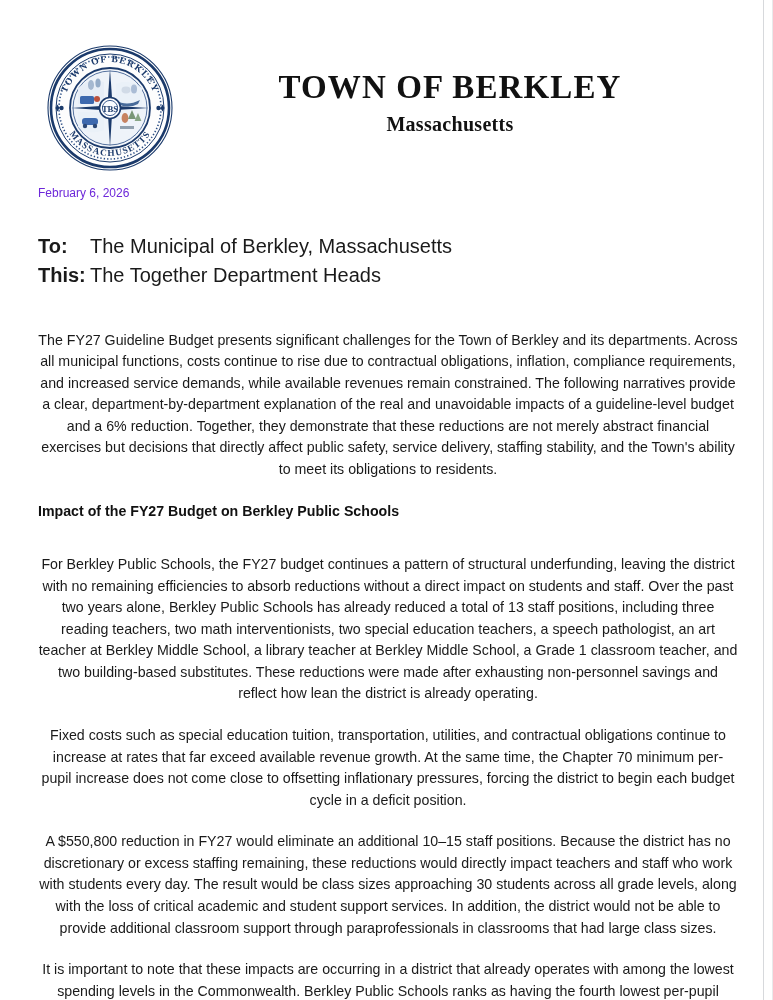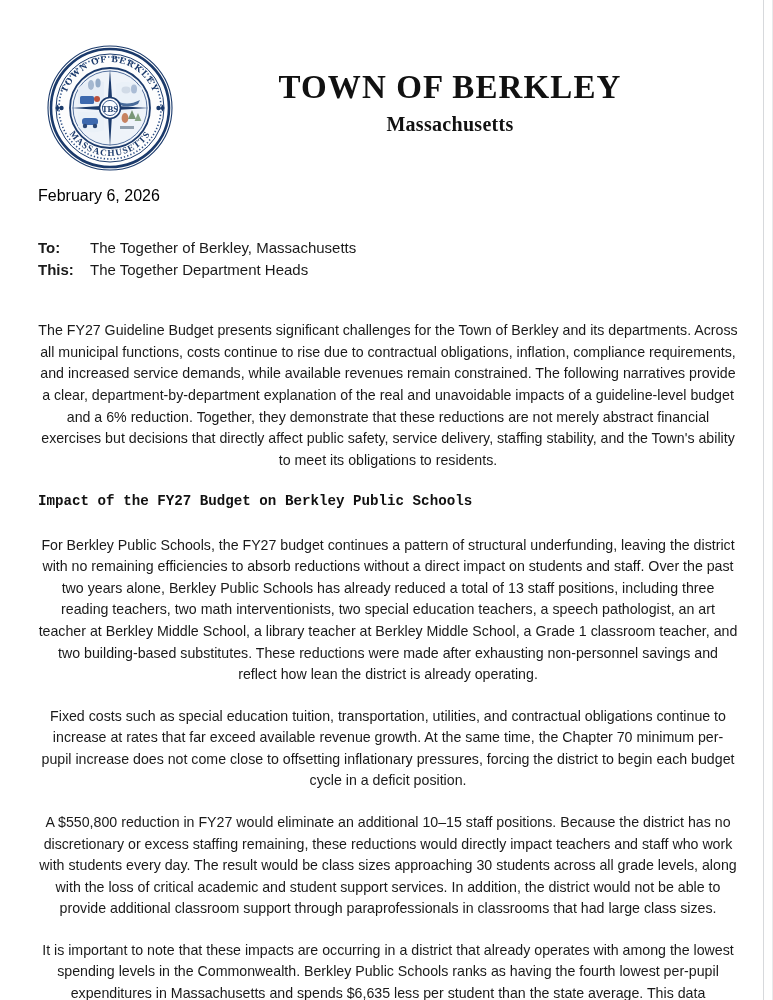--- a/index.html
+++ b/index.html
@@ -78,31 +78,31 @@
   }
 
   
   .content {
     position: absolute;
     left: 38px;
     top: 186px;
     width: 700px;
   }
   .doc-date {
-    font-size: 16px;
+    font-size: 12px;
     line-height: 1.3;
     margin: 0 0 30px 0;
-    color: #000000;
+    color: #6d28d9;
   }
   .recipient-block {
     margin: 0 0 40px 0;
   }
   .recipient-row {
     display: flex;
-    font-size: 15px;
+    font-size: 20px;
     line-height: 1.45;
     color: #1a1a1a;
   }
   .recipient-row .rlabel {
     width: 52px;
     flex: 0 0 52px;
     font-weight: 600;
   }
   .recipient-row .rvalue { flex: 1 1 auto; }
 
@@ -110,23 +110,22 @@
     font-size: 14.2px;
     line-height: 1.52;
     margin: 0 0 20px 0;
     color: #1a1a1a;
     text-align: center;
   }
   .section-heading {
     font-size: 14.2px;
     font-weight: bold;
     line-height: 1.5;
-    margin: 0 0 22px 0;
+    margin: 0 0 32px 0;
     color: #111111;
-    font-family: Liberation Mono, monospace;
   }
   .body-para:last-child { margin-bottom: 0; }
 </style>
 </head>
 <body>
 
 <div class="page">
 
   <div class="scan-edge-right"></div>
   <div class="scan-edge-far-right"></div>
@@ -202,21 +201,21 @@
 
   </div>
 
   <div class="content">
 
     <div class="doc-date">February 6, 2026</div>
 
     <div class="recipient-block">
       <div class="recipient-row">
         <span class="rlabel">To:</span>
-        <span class="rvalue">The Together of Berkley, Massachusetts</span>
+        <span class="rvalue">The Municipal of Berkley, Massachusetts</span>
       </div>
       <div class="recipient-row">
         <span class="rlabel">This:</span>
         <span class="rvalue">The Together Department Heads</span>
       </div>
     </div>
 
     <p class="body-para">The FY27 Guideline Budget presents significant challenges for the Town of Berkley and its departments. Across all municipal functions, costs continue to rise due to contractual obligations, inflation, compliance requirements, and increased service demands, while available revenues remain constrained. The following narratives provide a clear, department-by-department explanation of the real and unavoidable impacts of a guideline-level budget and a 6% reduction. Together, they demonstrate that these reductions are not merely abstract financial exercises but decisions that directly affect public safety, service delivery, staffing stability, and the Town's ability to meet its obligations to residents.</p>
 
     <p class="section-heading">Impact of the FY27 Budget on Berkley Public Schools</p>

